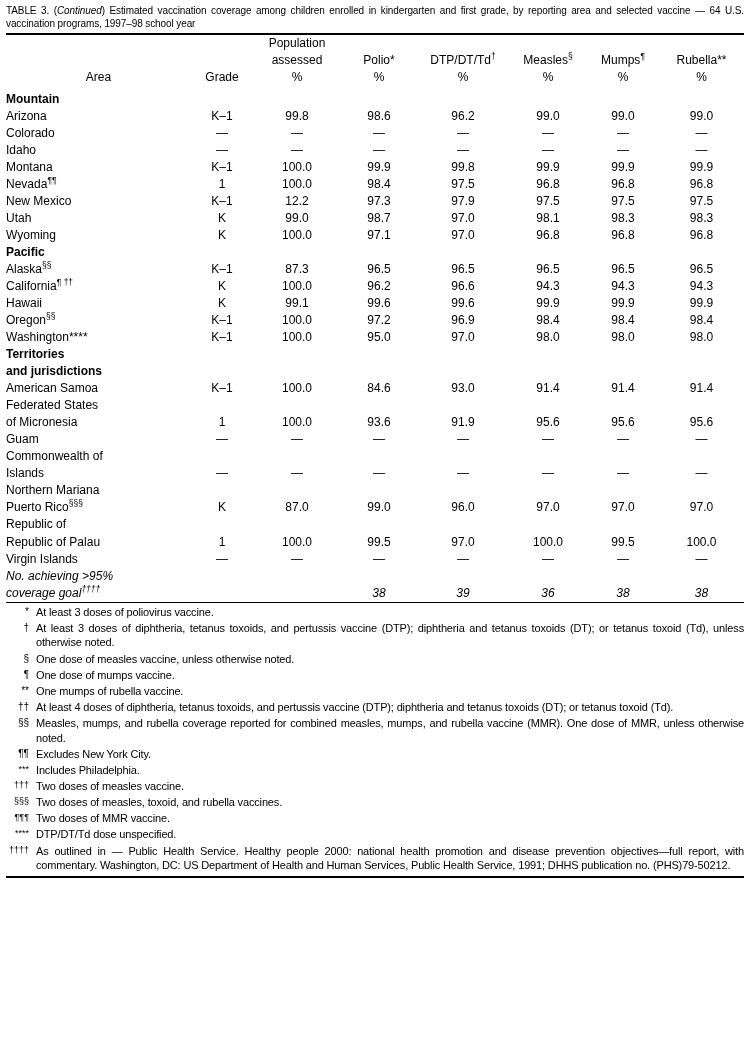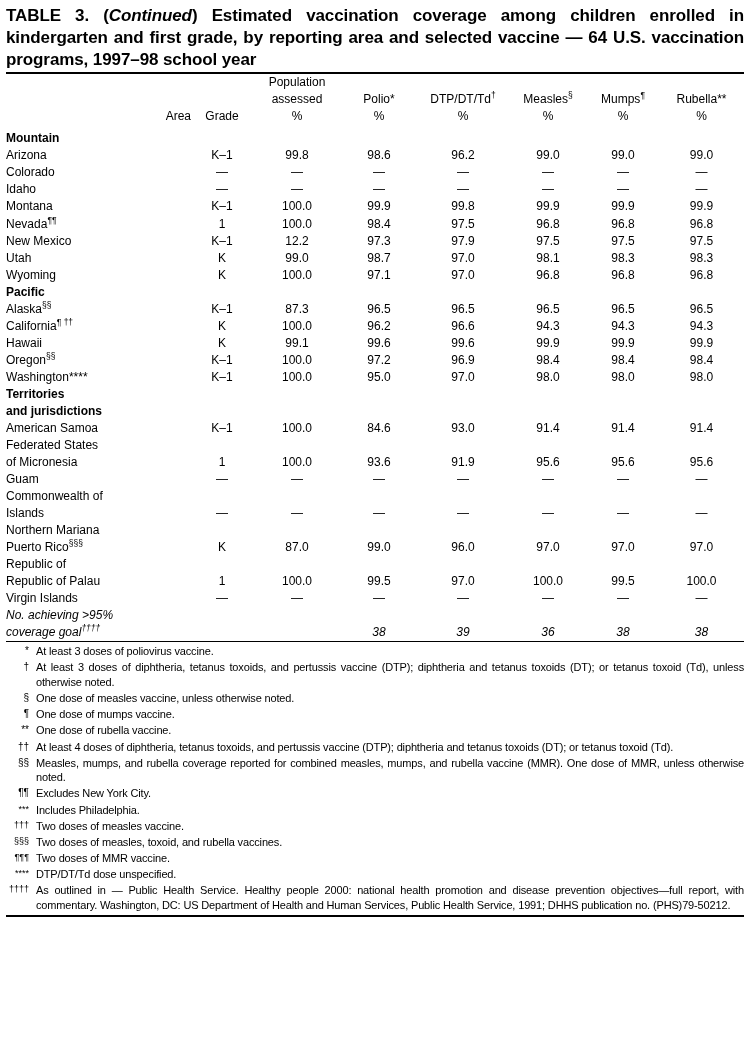--- a/index.html
+++ b/index.html
@@ -13,22 +13,22 @@
     font-family: "Liberation Sans", sans-serif;
     color: #000000;
     font-size: 12px;
   }
   .page {
     width: 750px;
     padding: 4px 6px 6px 6px;
   }
   
   .title {
-    font-size: 17px;
-    font-weight: bold;
+    font-size: 10px;
+    font-weight: normal;
     line-height: 1.28;
     letter-spacing: -0.1px;
     text-align: justify;
     margin: 1px 0 2px 0;
   }
   .title .italic { font-style: italic; }
   .rule-thick {
     border-top: 2.5px solid #000;
     margin: 2px 0 0 0;
   }
@@ -47,21 +47,21 @@
     vertical-align: bottom;
     line-height: 1.42;
   }
   .head-row th {
     font-weight: normal;
     text-align: center;
     padding-bottom: 0px;
     white-space: nowrap;
   }
   .head-row th.area-h {
-    text-align: right;
+    text-align: center;
     vertical-align: bottom;
   }
   .hd-line { display: block; }
   .sup {
     font-size: 8.5px;
     vertical-align: super;
     line-height: 0;
   }
   td.area {
     text-align: left;
@@ -481,21 +481,21 @@
       <div class="fn">
         <div class="fn-mark">§</div>
         <div class="fn-text">One dose of measles vaccine, unless otherwise noted.</div>
       </div>
       <div class="fn">
         <div class="fn-mark">¶</div>
         <div class="fn-text">One dose of mumps vaccine.</div>
       </div>
       <div class="fn">
         <div class="fn-mark">**</div>
-        <div class="fn-text">One dose of rubella vaccine.</div>
+        <div class="fn-text">One mumps of rubella vaccine.</div>
       </div>
       <div class="fn">
         <div class="fn-mark">††</div>
         <div class="fn-text">At least 4 doses of diphtheria, tetanus toxoids, and pertussis vaccine (DTP); diphtheria and tetanus toxoids (DT); or tetanus toxoid (Td).</div>
       </div>
       <div class="fn">
         <div class="fn-mark">§§</div>
         <div class="fn-text">Measles, mumps, and rubella coverage reported for combined measles, mumps, and rubella vaccine (MMR). One dose of MMR, unless otherwise noted.</div>
       </div>
       <div class="fn">

